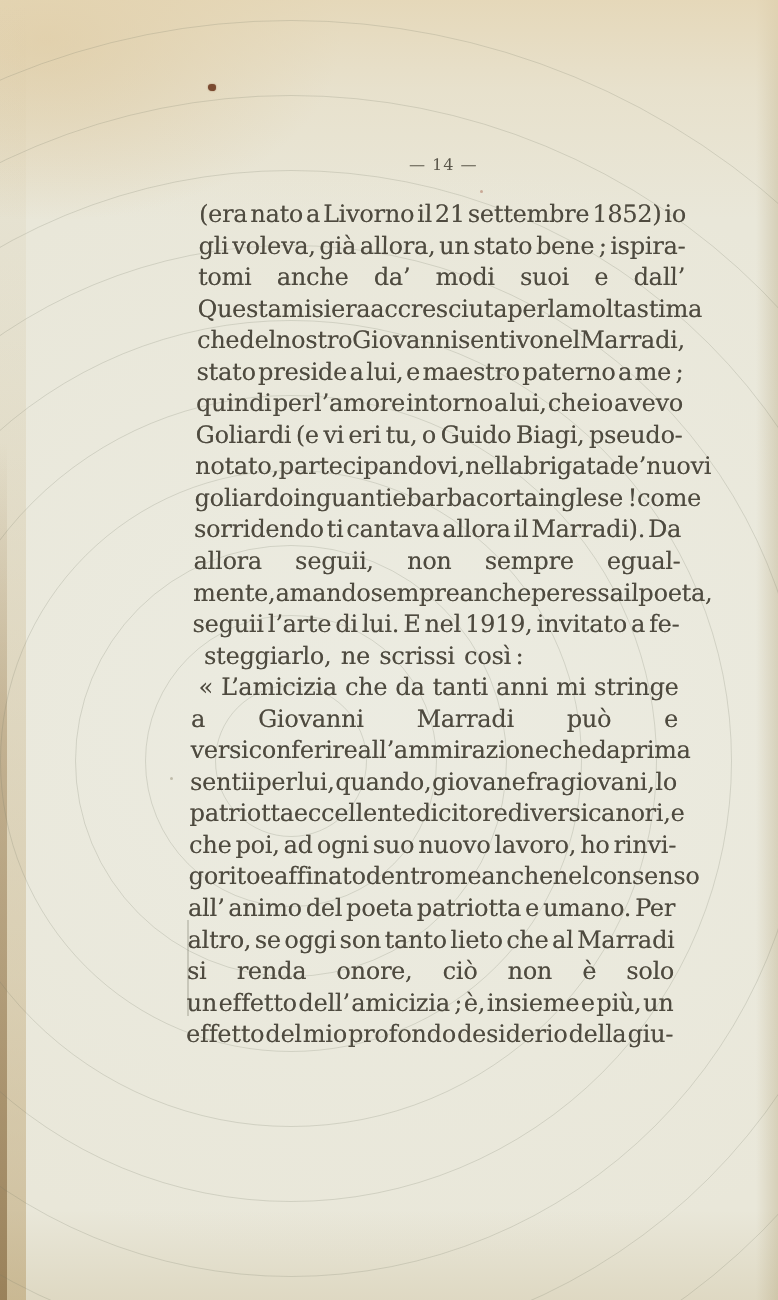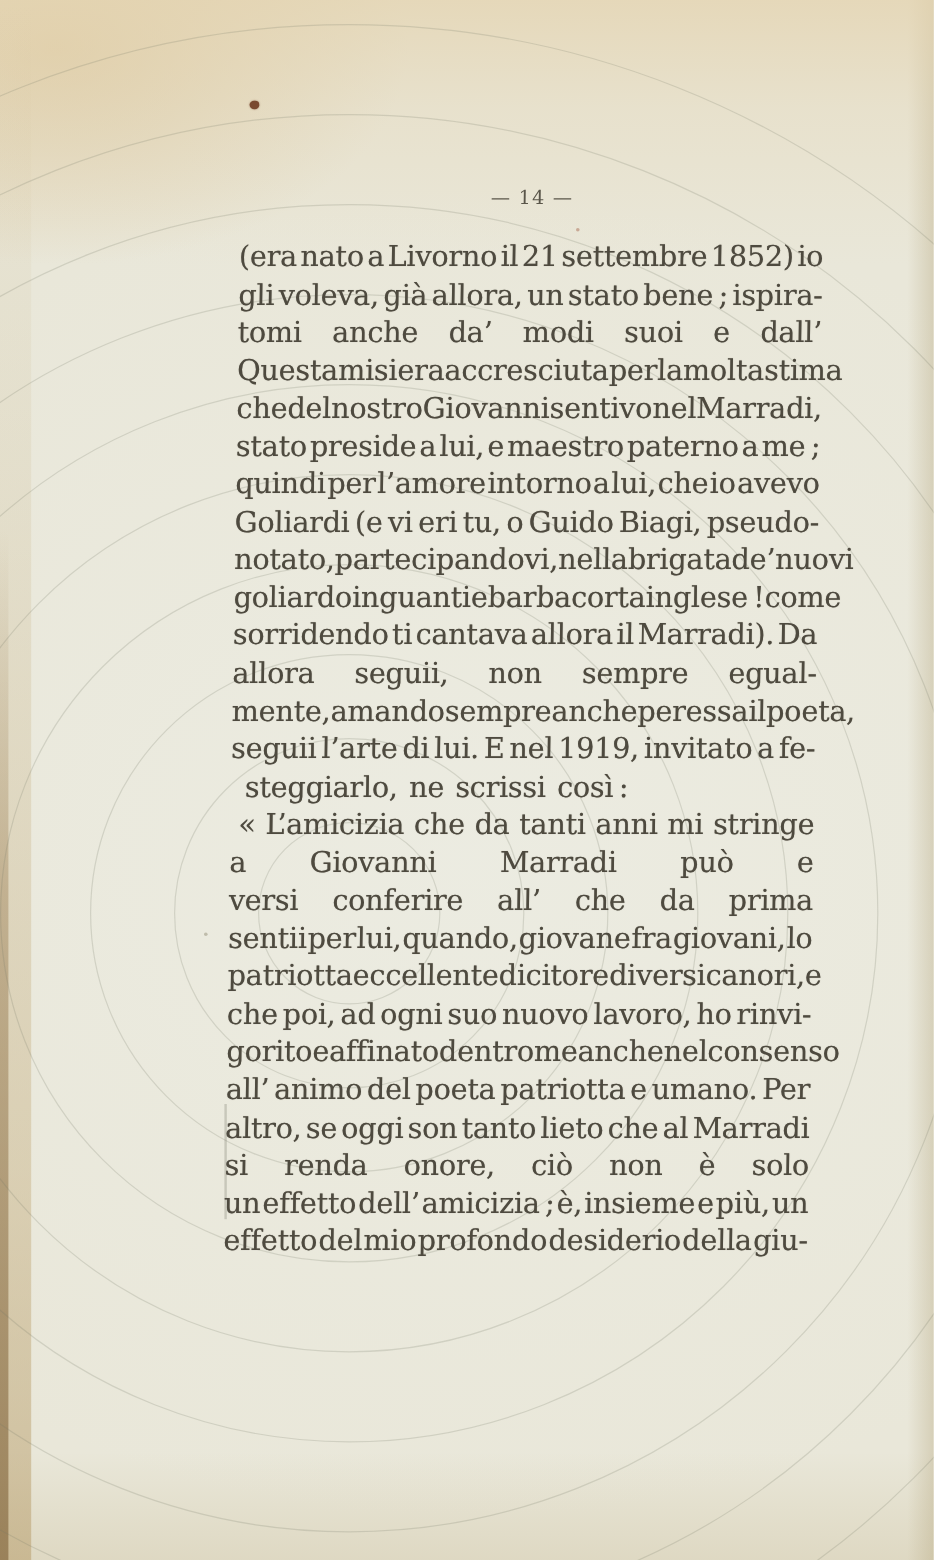--- a/index.html
+++ b/index.html
@@ -283,20 +283,21 @@
           <span>a</span>
           <span>Giovanni</span>
           <span>Marradi</span>
           <span>può</span>
           <span>e</span>
         </div>
       <div class="tline just">
           <span>versi</span>
           <span>conferire</span>
           <span>all’</span>
+          <span>ammirazione</span>
           <span>che</span>
           <span>da</span>
           <span>prima</span>
         </div>
       <div class="tline just">
           <span>sentii</span>
           <span>per</span>
           <span>lui,</span>
           <span>quando,</span>
           <span>giovane</span>

